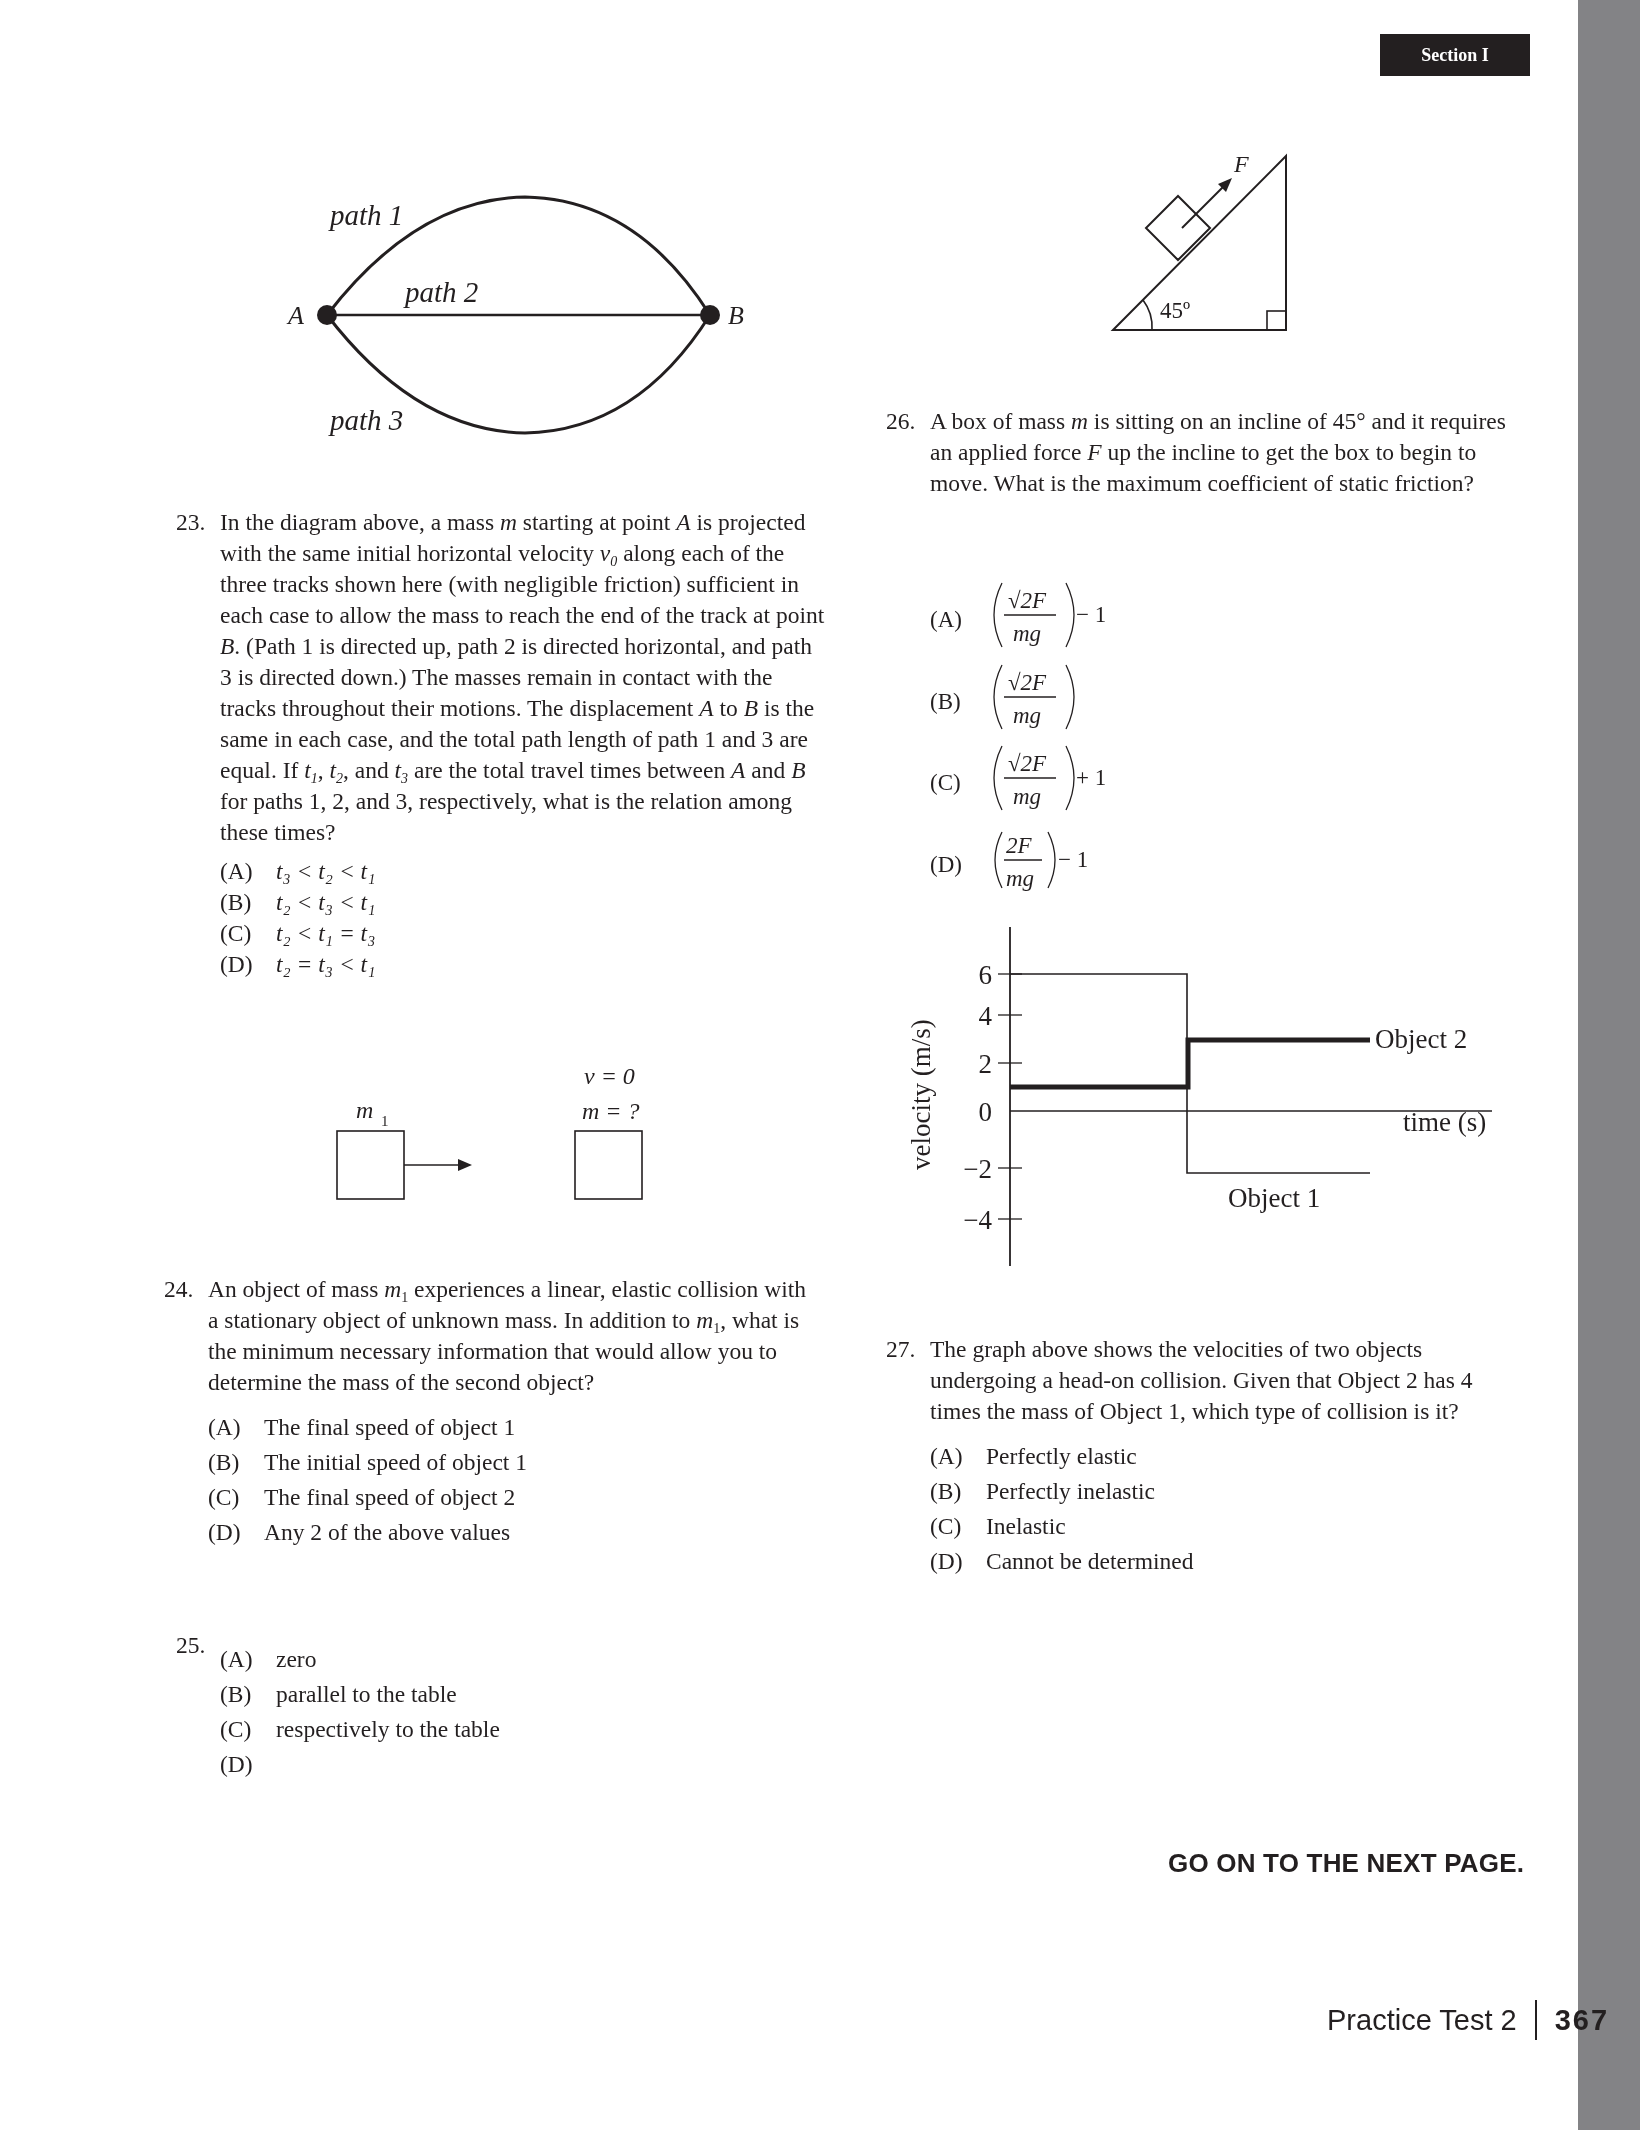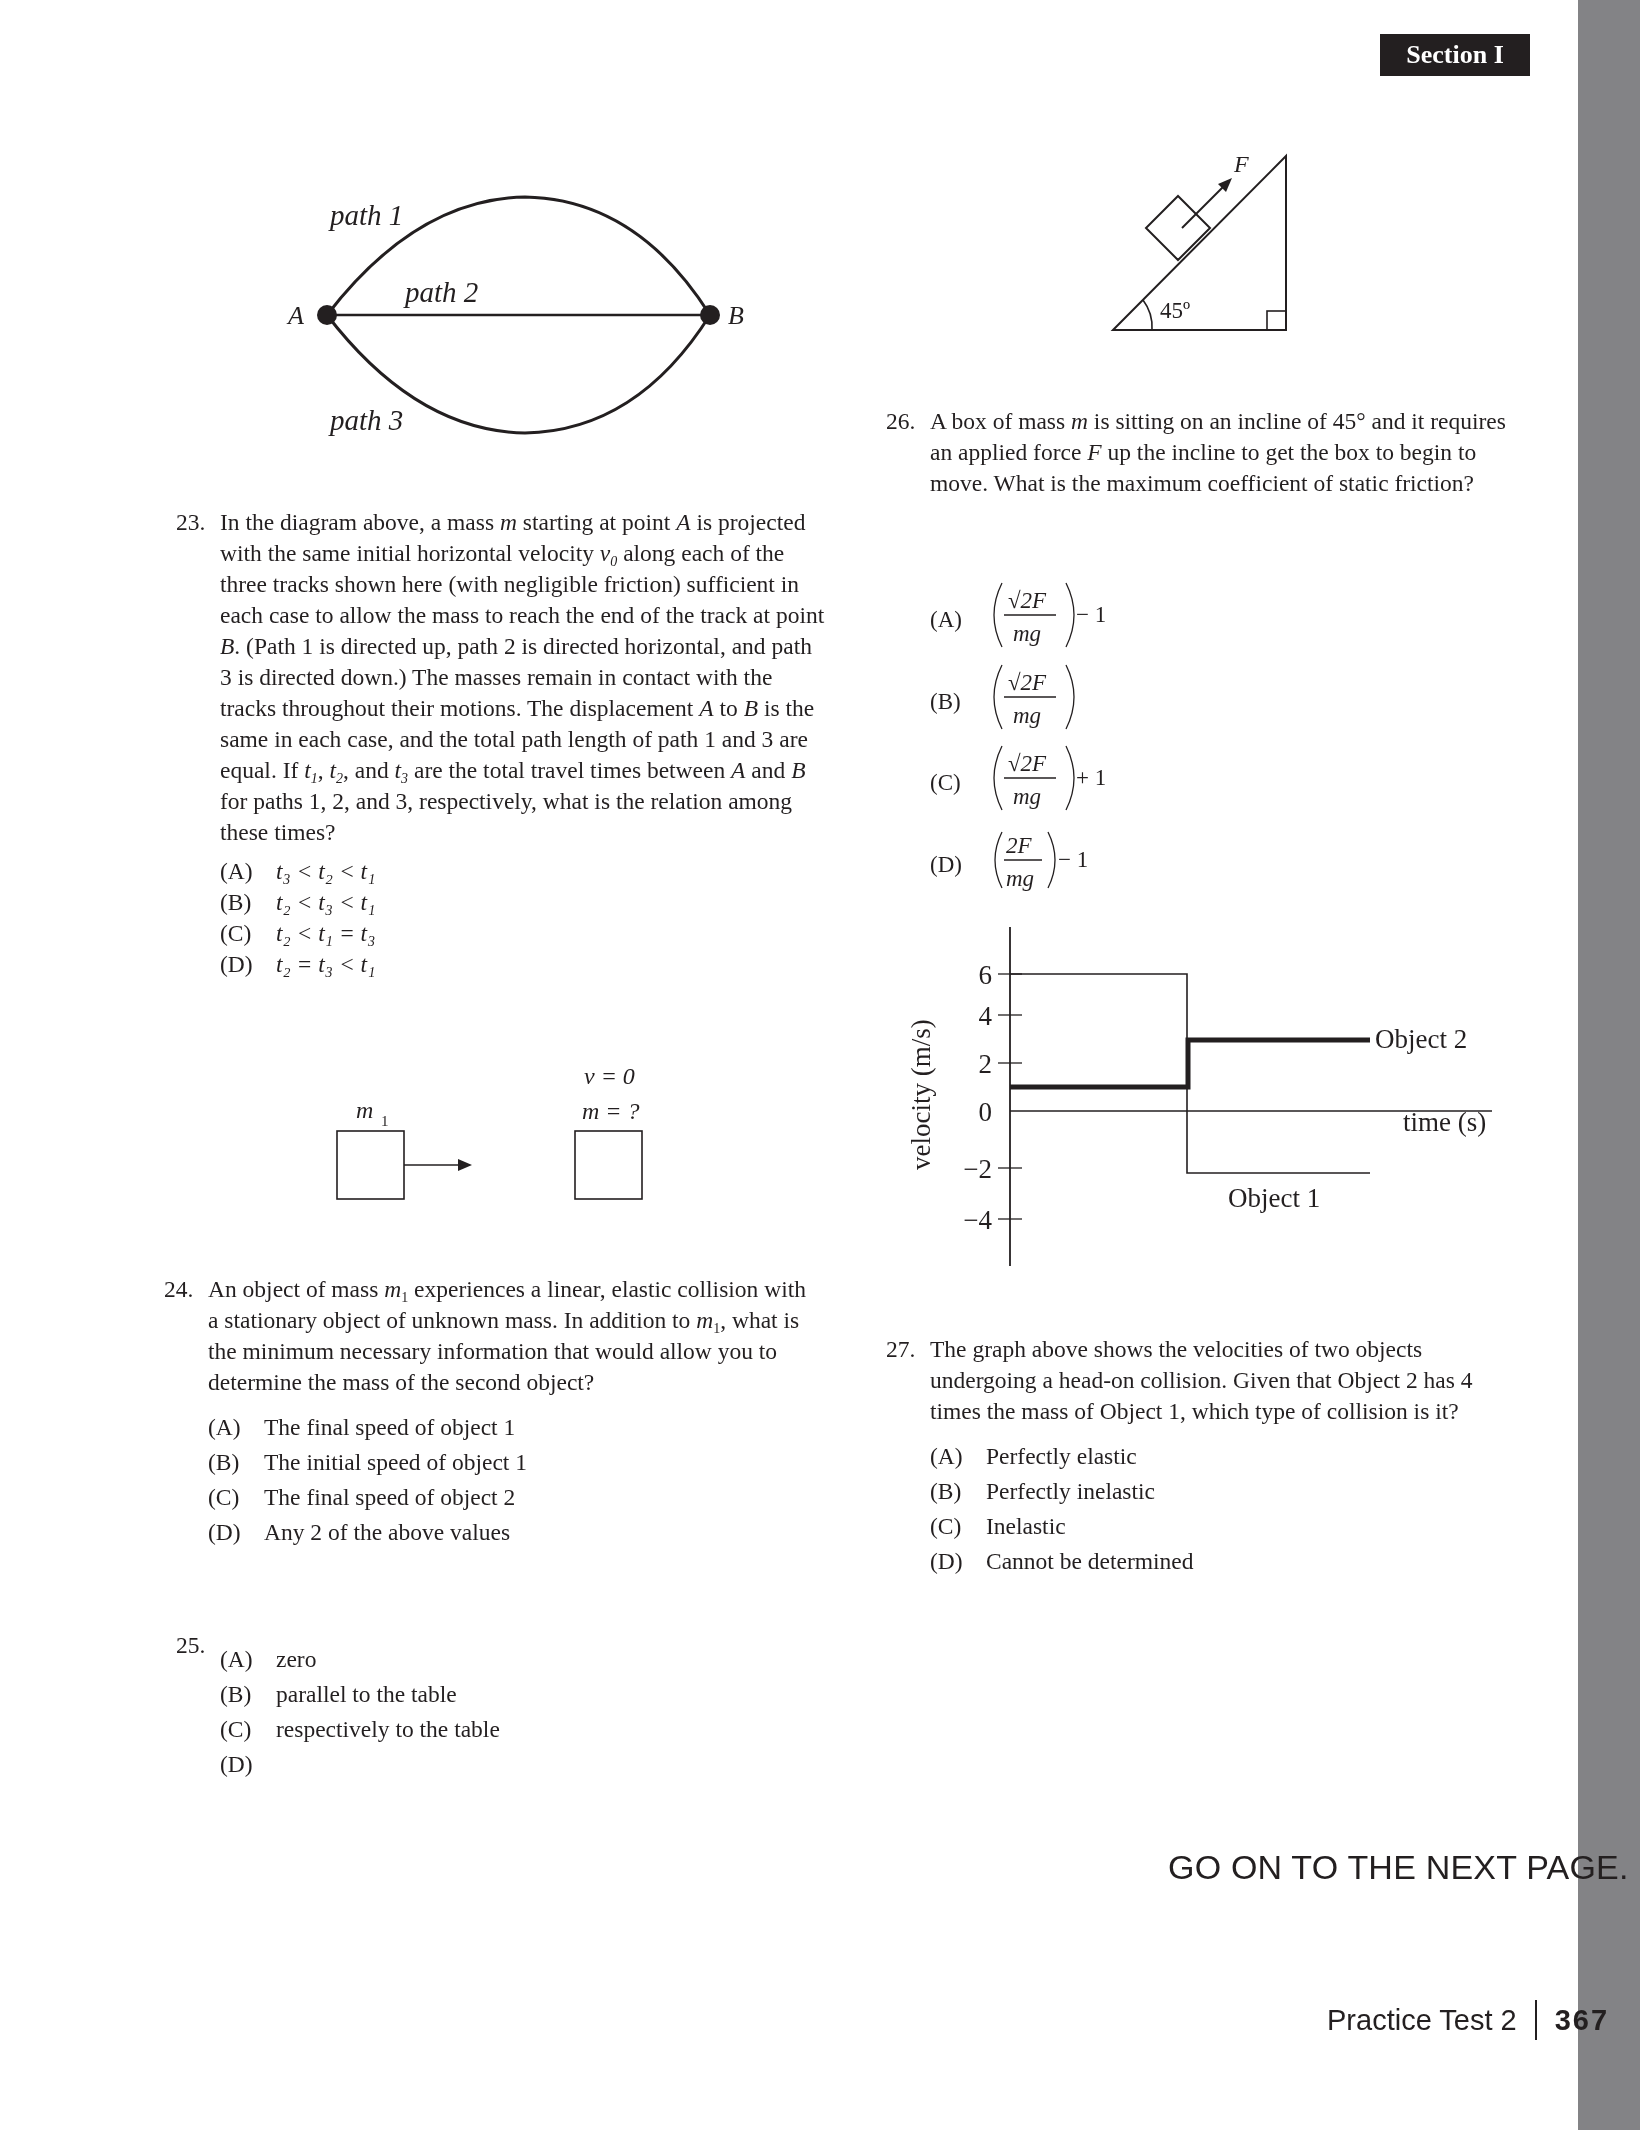--- a/index.html
+++ b/index.html
@@ -4,36 +4,36 @@
 <style>
   html, body { margin: 0; padding: 0; }
   body {
     width: 1640px; height: 2130px; position: relative; overflow: hidden;
     background: #ffffff; color: #231f20;
     font-family: "Liberation Serif", "DejaVu Serif", serif;
   }
   .side-bar { position: absolute; left: 1578px; top: 0; width: 62px; height: 2130px; background: #838386; }
   .section-badge {
     position: absolute; left: 1380px; top: 34px; width: 150px; height: 42px;
-    background: #231f20; color: #fff; font-weight: bold; font-size: 26px;
+    background: #231f20; color: #fff; font-weight: bold; font-size: 18px;
     display: flex; align-items: center; justify-content: center;
   }
   .abs { position: absolute; }
   .q { position: absolute; font-size: 23.5px; line-height: 31px; }
   .q .num { position: absolute; left: 0; top: 0; }
   .q .body { margin-left: 44px; }
   .choices { margin-top: 12px; margin-left: 44px; }
   .choice { display: flex; line-height: 35px; }
   .choice .lbl { width: 56px; flex: none; }
   .it { font-style: italic; }
   sub { font-size: 14px; vertical-align: -5px; line-height: 0; }
   .svgtext { font-family: "Liberation Serif", serif; }
   .footer-go {
     position: absolute; left: 1168px; top: 1848px;
-    font-family: "Liberation Sans", sans-serif; font-weight: normal; font-size: 34px; letter-spacing: 0.2px;
+    font-family: "Liberation Sans", sans-serif; font-weight: bold; font-size: 26px; letter-spacing: 0.2px;
   }
   .footer-page {
     position: absolute; left: 1327px; top: 2000px; height: 40px; display: flex; align-items: center;
     font-family: "Liberation Sans", sans-serif; font-size: 29px;
   }
   .footer-page .sep { width: 2px; height: 40px; background: #231f20; margin: 0 18px; }
   .footer-page .pn { font-weight: bold; letter-spacing: 2px; }
 </style>
 </head>
 <body>

